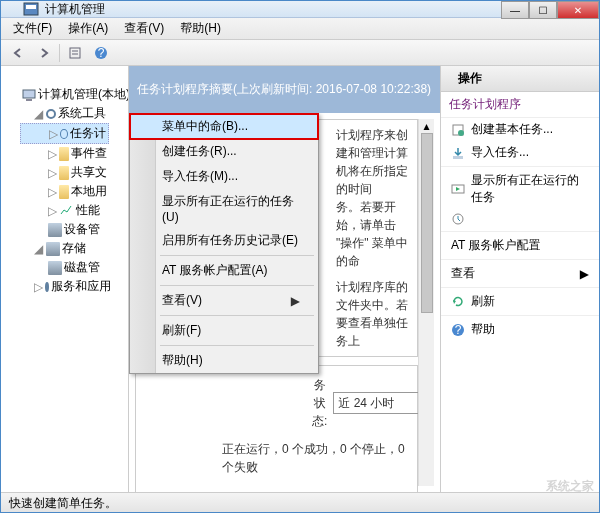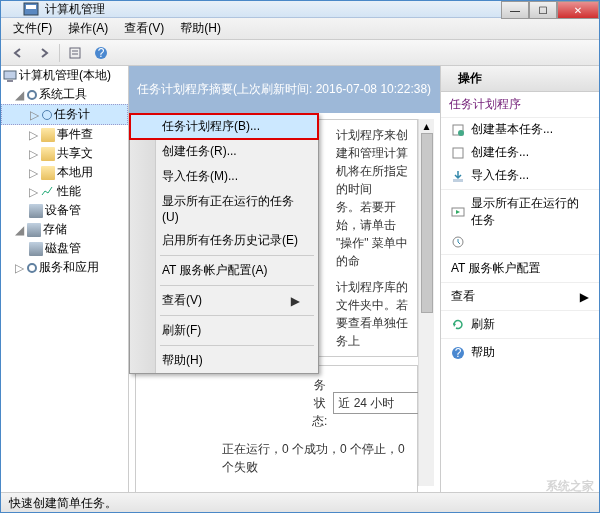--- a/index.html
+++ b/index.html
@@ -9,21 +9,21 @@
     .titlebar-icon { width: 16px; height: 16px; margin-right: 6px; }
     .titlebar-text { flex: 1; color: #000; }
     .win-controls { position: absolute; right: 0; top: 0; display: flex; }
     .win-btn { width: 28px; height: 18px; background: linear-gradient(#f0f0f0,#d0d0d0); border: 1px solid #999; display: flex; align-items: center; justify-content: center; font-size: 10px; }
     .win-close { background: linear-gradient(#e89090,#d03030); color: #fff; width: 42px; }
     .menubar { height: 22px; background: linear-gradient(#f4f4f4,#e8e8e8); display: flex; align-items: center; padding: 0 4px; border-bottom: 1px solid #ccc; }
     .menubar span { padding: 2px 8px; cursor: default; }
     .toolbar { height: 26px; background: linear-gradient(#f8f8f8,#e8e8e8); display: flex; align-items: center; padding: 0 6px; gap: 4px; border-bottom: 1px solid #ccc; }
     .tool-btn { width: 22px; height: 20px; display: flex; align-items: center; justify-content: center; border: 1px solid transparent; }
     .body { flex: 1; display: flex; min-height: 0; }
-    .tree { width: 128px; background: #fff; border-right: 1px solid #ccc; overflow: hidden; padding: 0; }
+    .tree { width: 128px; background: #fff; border-right: 1px solid #ccc; overflow: hidden; padding: 19px; }
     .tree-item { display: flex; align-items: center; padding: 1px 2px; white-space: nowrap; gap: 2px; }
     .tree-item.selected { background: #cce8ff; border: 1px dotted #99c; }
     .tree-icon { width: 14px; height: 14px; display: inline-flex; align-items: center; justify-content: center; }
     .expander { width: 10px; display: inline-block; color: #888; }
     .indent1 { padding-left: 14px; } .indent2 { padding-left: 28px; }
     .center { flex: 1; background: #fff; display: flex; flex-direction: column; min-width: 0; border-right: 1px solid #ccc; }
     .center-header { background: #9db8d8; color: #fff; padding: 15px 8px; }
     .center-body { flex: 1; overflow: hidden; padding: 6px; position: relative; }
     .panel { border: 1px solid #ccc; margin-bottom: 8px; background: #fff; }
     .panel-body { padding: 6px; color: #333; line-height: 1.5; }
@@ -169,21 +169,21 @@
         </div>
     </div>
 
     <div class="center">
       <div class="center-header">任务计划程序摘要(上次刷新时间: 2016-07-08 10:22:38)</div>
       <div class="center-body">
 
         <div class="context-menu">
           <div class="cm-gutter"></div>
           <div class="cm-item highlighted">
-              <span>任务计划程序(B)...</span>
+              <span>菜单中的命(B)...</span>
             </div>
           <div class="cm-item">
               <span>创建任务(R)...</span>
             </div>
           <div class="cm-item">
               <span>导入任务(M)...</span>
             </div>
           <div class="cm-item">
               <span>显示所有正在运行的任务(U)</span>
             </div>
@@ -253,26 +253,20 @@
       <div class="actions-group">任务计划程序</div>
       <div class="action-item">
           <span class="ico"><svg width="14" height="14">
               <rect x="2" y="2" width="10" height="10" fill="#fff" stroke="#888"></rect>
               <circle cx="10" cy="10" r="3" fill="#4a8"></circle>
             </svg></span>
           <span>创建基本任务...</span>
         </div>
       <div class="action-item">
           <span class="ico"><svg width="14" height="14">
-              <rect x="2" y="2" width="10" height="10" fill="#fff" stroke="#888"></rect>
-            </svg></span>
-          <span>创建任务...</span>
-        </div>
-      <div class="action-item">
-          <span class="ico"><svg width="14" height="14">
               <path d="M7 2 L7 9 M4 6 L7 9 L10 6" fill="none" stroke="#38a" stroke-width="1.5"></path>
               <rect x="2" y="10" width="10" height="3" fill="#c0d0e0"></rect>
             </svg></span>
           <span>导入任务...</span>
         </div>
       <div style="border-top:1px solid #eee;margin:2px 0;"></div>
       <div class="action-item">
           <span class="ico"><svg width="14" height="14">
               <rect x="1" y="3" width="12" height="8" fill="#fff" stroke="#888"></rect>
               <polygon points="5,5 5,9 9,7" fill="#3a6"></polygon>

